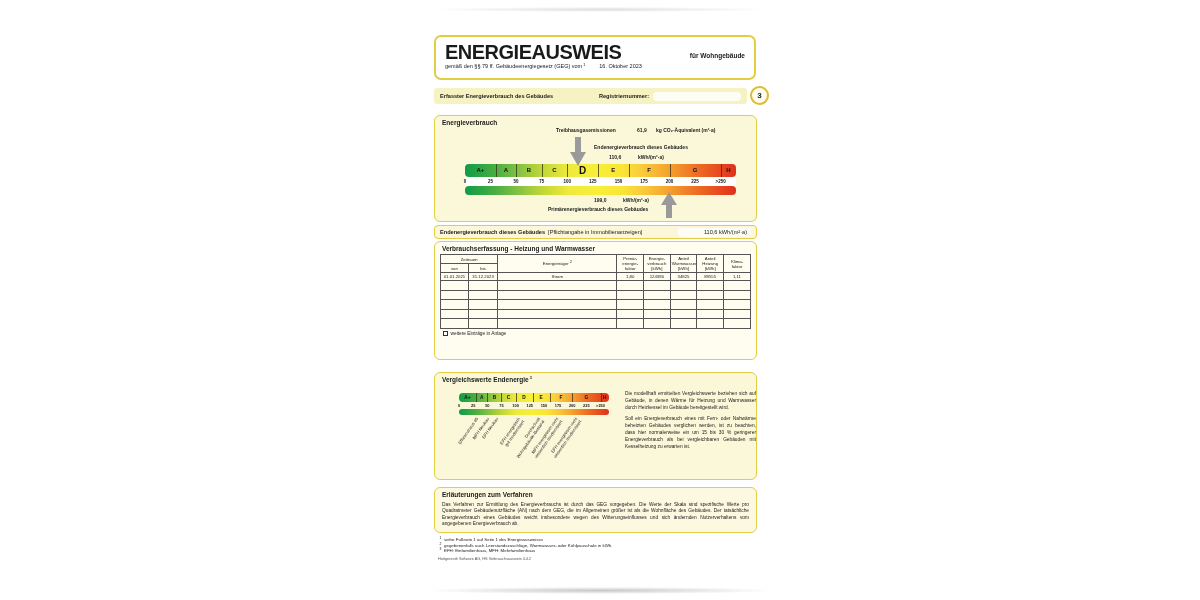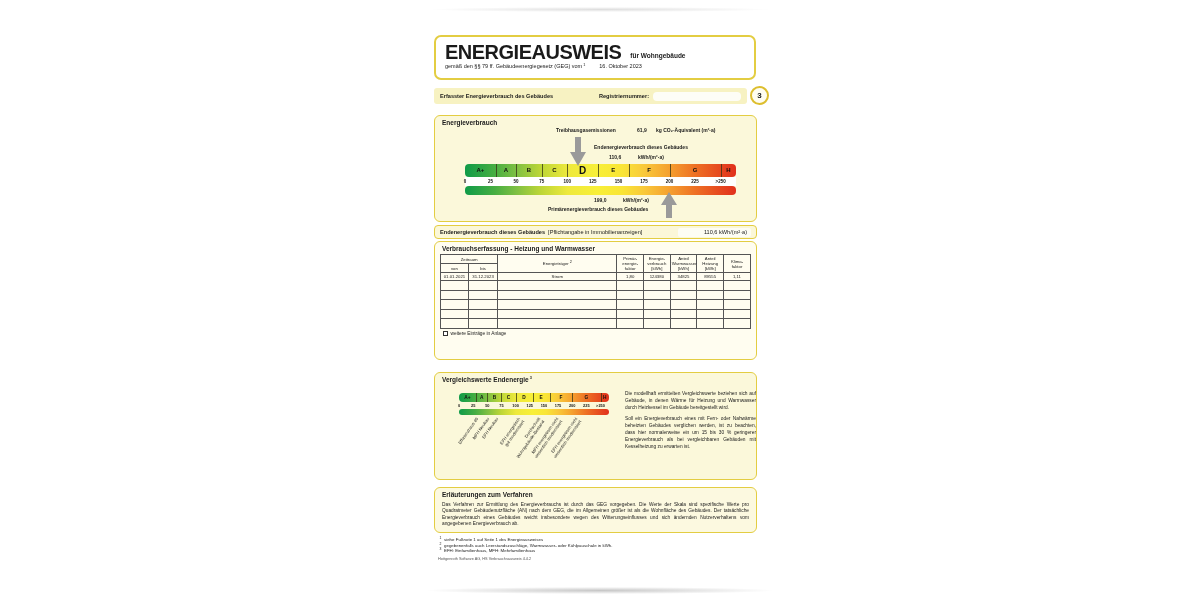--- a/index.html
+++ b/index.html
@@ -7,21 +7,21 @@
               font-family:"Liberation Sans", sans-serif; color:#1a1a1a; }
   .page { position:absolute; left:390px; top:0; width:420px; height:600px; background:#fff; }
   .shadow-top { position:absolute; top:7px; left:42px; right:42px; height:5px;
     background:radial-gradient(ellipse at center, rgba(0,0,0,0.13), transparent 72%); }
   .shadow-bottom { position:absolute; bottom:6px; left:38px; right:38px; height:7px;
     background:radial-gradient(ellipse at center, rgba(0,0,0,0.22), transparent 72%); }
 
   
   .header-box { position:absolute; left:44px; top:35px; width:322px; height:45px;
     border:2.5px solid #e3cd42; border-radius:7px; background:#fff; padding:4px 9px 3px; }
-  .title-row { display:flex; align-items:flex-end; }
+  .title-row { display:flex; align-items:flex-end;justify-content:space-between; }
   .main-title { font-size:20px; font-weight:bold; letter-spacing:-0.5px; line-height:22px; }
   .building-type { font-size:6.5px; font-weight:bold; margin-left:9px; margin-bottom:4px; }
   .law-row { font-size:5.5px; margin-top:0px; display:flex; }
   .law-date { margin-left:14px; }
   sup.fn { font-size:3.8px; vertical-align:super; margin-left:1px; }
 
   
   .reg-band { position:absolute; left:44px; top:88px; width:313px; height:16px;
     background:#f7f2c2; border-radius:3px; display:flex; align-items:center; padding:0 6px; }
   .reg-band .sec-label { font-size:5.6px; font-weight:bold; }

